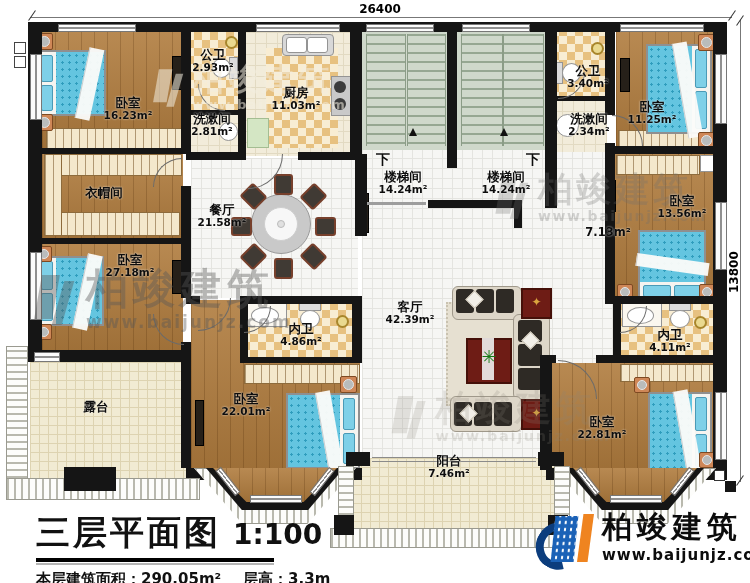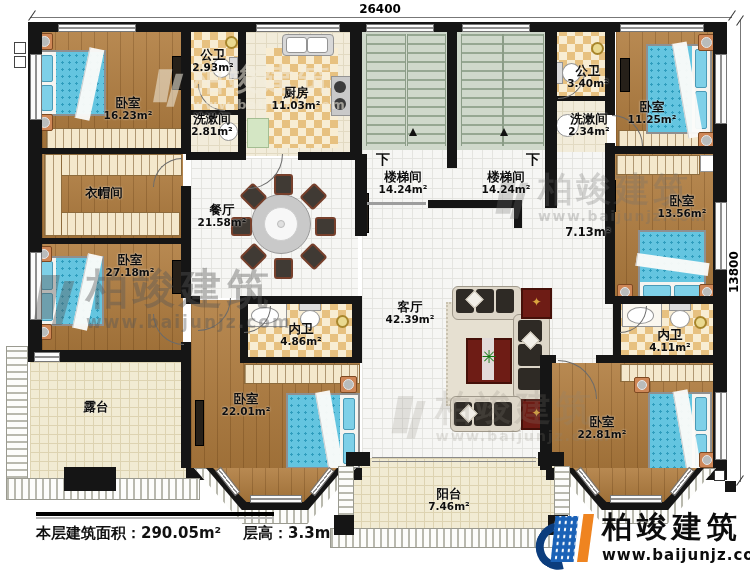--- a/index.html
+++ b/index.html
@@ -434,21 +434,21 @@
       <span class="a2">2.34m²</span>
     </div>
   <div class="rl" style="left:652px;top:100px">
     <span class="n">卧室</span>
       <span class="a2">11.25m²</span>
     </div>
   <div class="rl" style="left:682px;top:194px">
     <span class="n">卧室</span>
       <span class="a2">13.56m²</span>
     </div>
-  <div class="rl" style="left:588px;top:226px">
+  <div class="rl" style="left:608px;top:226px">
     <span class="a2" style="font-size:11.5px">7.13m²</span>
     </div>
   <div class="rl" style="left:301px;top:322px">
     <span class="n">内卫</span>
       <span class="a2">4.86m²</span>
     </div>
   <div class="rl" style="left:670px;top:328px">
     <span class="n">内卫</span>
       <span class="a2">4.11m²</span>
     </div>
@@ -457,39 +457,43 @@
       <span class="a2">42.39m²</span>
     </div>
   <div class="rl" style="left:246px;top:392px">
     <span class="n">卧室</span>
       <span class="a2">22.01m²</span>
     </div>
   <div class="rl" style="left:602px;top:415px">
     <span class="n">卧室</span>
       <span class="a2">22.81m²</span>
     </div>
-  <div class="rl" style="left:449px;top:487px">
+  <div class="rl" style="left:449px;top:454px">
     <span class="n">阳台</span>
       <span class="a2">7.46m²</span>
     </div>
 
   <div class="dimline" style="left:30px;top:17px;width:702px;height:1px"></div>
   <div class="tick" style="left:26px;top:15px"></div>
   <div class="tick" style="left:726px;top:15px"></div>
   <div class="dimtxt" style="left:340px;top:2px;width:80px;text-align:center">26400</div>
   <div class="dimline" style="left:740px;top:20px;width:1px;height:462px"></div>
   <div class="tick" style="left:734px;top:20px"></div>
   <div class="tick" style="left:734px;top:480px"></div>
   <div class="dimtxt" style="left:727px;top:236px;width:16px;height:72px;writing-mode:vertical-rl;transform:rotate(180deg);text-align:center">13800</div>
   <div class="a" style="left:14px;top:42px;width:12px;height:12px;background:#fff;border:1px solid #444"></div>
   <div class="a" style="left:14px;top:56px;width:12px;height:12px;background:#fff;border:1px solid #444"></div>
   <div class="a" style="left:714px;top:470px;width:11px;height:11px;background:#fff;border:1px solid #333"></div>
   <div class="a" style="left:725px;top:481px;width:11px;height:11px;background:#151515"></div>
 
   <div class="a" style="left:36px;top:510px;width:340px">
+    <div style="display:flex;align-items:baseline;gap:12px">
+      <span class="t-main">三层平面图</span>
+      <span class="t-scale">1:100</span>
+    </div>
     <div style="width:238px;height:4px;background:#000;margin-top:2px"></div>
     <div style="width:238px;height:2px;background:#b5b5b5;margin-top:1px"></div>
     <div style="display:flex;gap:22px;margin-top:5px">
       <span class="t-info">本层建筑面积：290.05m²</span>
       <span class="t-info">层高：3.3m</span>
     </div>
   </div>
 
   <div class="a" style="left:536px;top:512px;width:210px">
     <div style="position:absolute;left:0;top:2px;width:60px;height:64px">

